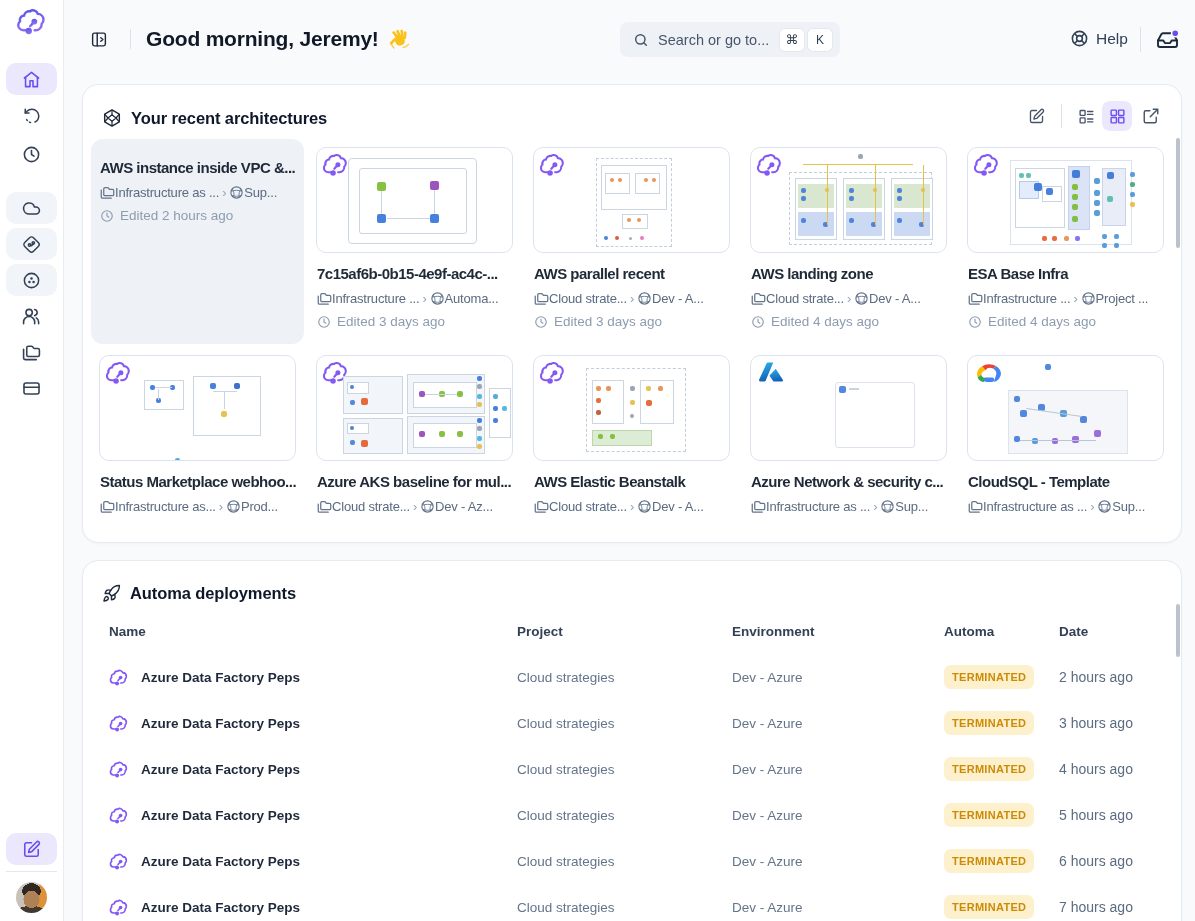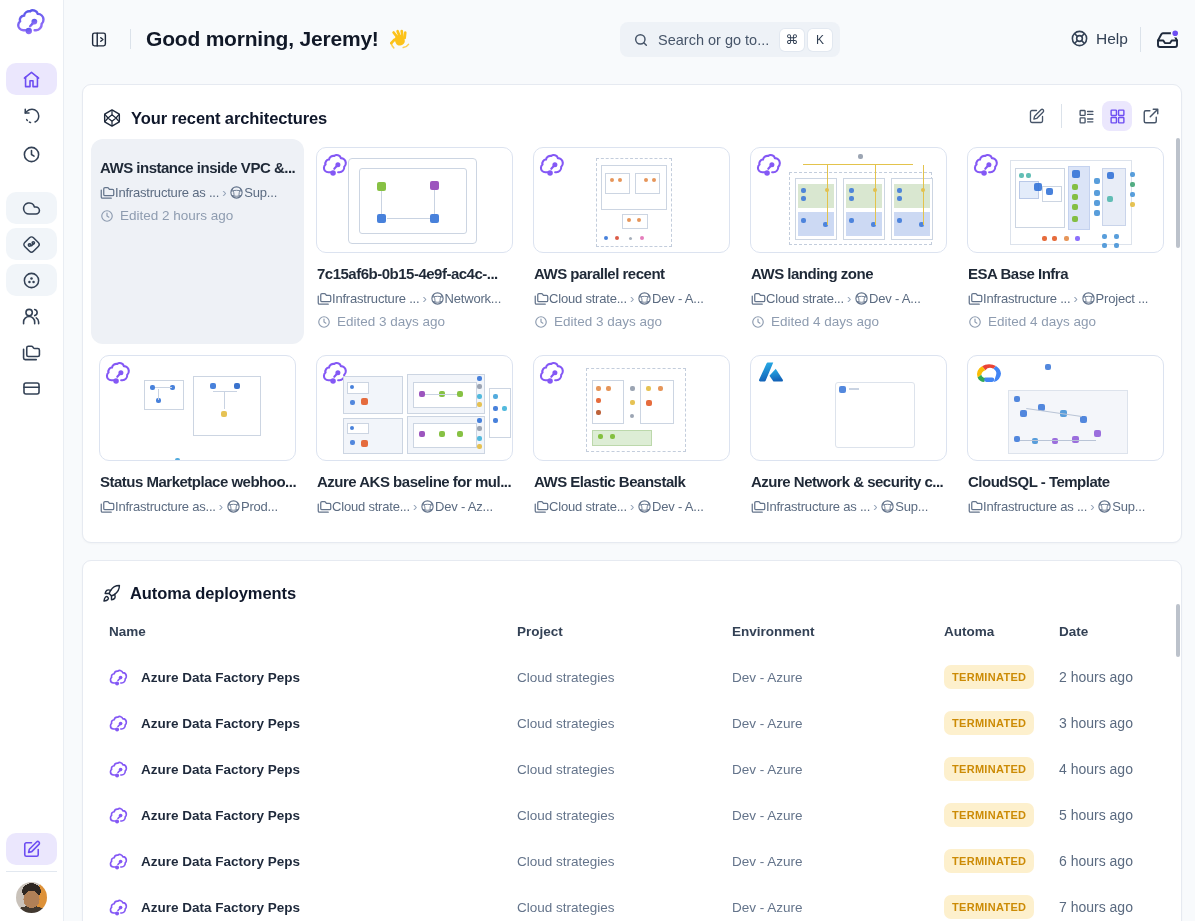--- a/index.html
+++ b/index.html
@@ -15,21 +15,21 @@
 #greet { position:absolute; left:146px; top:27px; font-size:21px; font-weight:700; color:#111827; letter-spacing:-0.2px; }
 #hdiv { position:absolute; left:130px; top:29px; width:1px; height:20px; background:#dbe2ea; }
 #toggle { position:absolute; left:90px; top:31px; }
 #search { position:absolute; left:620px; top:22px; width:220px; height:35px; background:#eef2f7; border-radius:8px; display:flex; align-items:center; }
 #search .ph { color:#475569; font-size:14.5px; margin-left:9px; }
 .key { width:24px; height:22px; background:#fff; border-radius:5px; box-shadow:0 0 0 1px #e2e8f0; display:flex; align-items:center; justify-content:center; font-size:12px; color:#334155; }
 #helpwrap { position:absolute; left:1070px; top:29px; display:flex; align-items:center; gap:7px; color:#334155; font-size:15.5px; }
 #hdiv2 { position:absolute; left:1140px; top:27px; width:1px; height:25px; background:#dbe2ea; }
 #inbox { position:absolute; left:1155px; top:28px; }
 
-.panel { position:absolute; left:82px; width:1100px; background:#fff; border:1px solid #e6eaf1; border-radius:9px; box-shadow:0 1px 2px rgba(15,23,42,.03); }
+.panel { position:absolute; left:82px; width:1100px; background:#fff; border:1px solid #e6eaf1; border-radius:16px; box-shadow:0 1px 2px rgba(15,23,42,.03); }
 #parch { top:84px; height:459px; overflow:hidden; }
 #pdep { top:560px; height:380px; }
 .phead { position:absolute; left:19px; top:23px; display:flex; align-items:center; gap:9px; }
 .phead .t { font-size:16.5px; font-weight:700; color:#0f172a; letter-spacing:-0.1px; }
 #archacts { position:absolute; right:21px; top:16px; display:flex; align-items:center; }
 #archacts .vd { width:1px; height:24px; background:#dbe2ea; margin:0 16px; }
 .gridbtn { width:30px; height:30px; background:#ebe7fd; border-radius:8px; display:flex; align-items:center; justify-content:center; }
 
 #cards { position:absolute; left:8px; top:54px; width:1083px; height:382px; overflow:hidden; display:flex; flex-wrap:wrap; column-gap:4px; row-gap:3px; }
 .cell { width:213px; height:205px; border-radius:12px; padding:8px; }
@@ -279,21 +279,21 @@
           <svg width="15" height="15" viewBox="0 0 24 24" fill="none" stroke="#64748b" stroke-width="2" stroke-linejoin="round" style="flex:none">
             <path d="M20 17a2 2 0 0 0 2-2V9a2 2 0 0 0-2-2h-3.9a2 2 0 0 1-1.69-.9l-.81-1.2A2 2 0 0 0 11.93 4H8a2 2 0 0 0-2 2v9a2 2 0 0 0 2 2Z"></path>
             <path d="M2 8v11a2 2 0 0 0 2 2h14" stroke-linecap="round"></path>
           </svg>
           <span>Infrastructure ...</span>
           <span class="chev">›</span>
           <svg width="15" height="15" viewBox="0 0 24 24" fill="none" stroke="#64748b" stroke-width="1.8" style="flex:none">
             <circle cx="12" cy="12" r="9"></circle>
             <path d="M5 6.5c2 2.5 4 8 2.5 13M19 6.5c-2 2.5-4 8-2.5 13M3.5 10c4.5-2 12.5-2 17 0M4.5 16.5c4.5 2 10.5 2 15 0" stroke-width="1.4"></path>
           </svg>
-          <span>Network...</span>
+          <span>Automa...</span>
         </div>
    <div class="cdate">
           <svg width="14" height="14" viewBox="0 0 24 24" fill="none" stroke="#8e9cb0" stroke-width="2" stroke-linecap="round" style="flex:none">
             <circle cx="12" cy="12" r="9"></circle>
             <path d="M12 7v5l3.2 2"></path>
           </svg>
           <span>Edited 3 days ago</span>
         </div>
  </div>
  <div class="cell">

